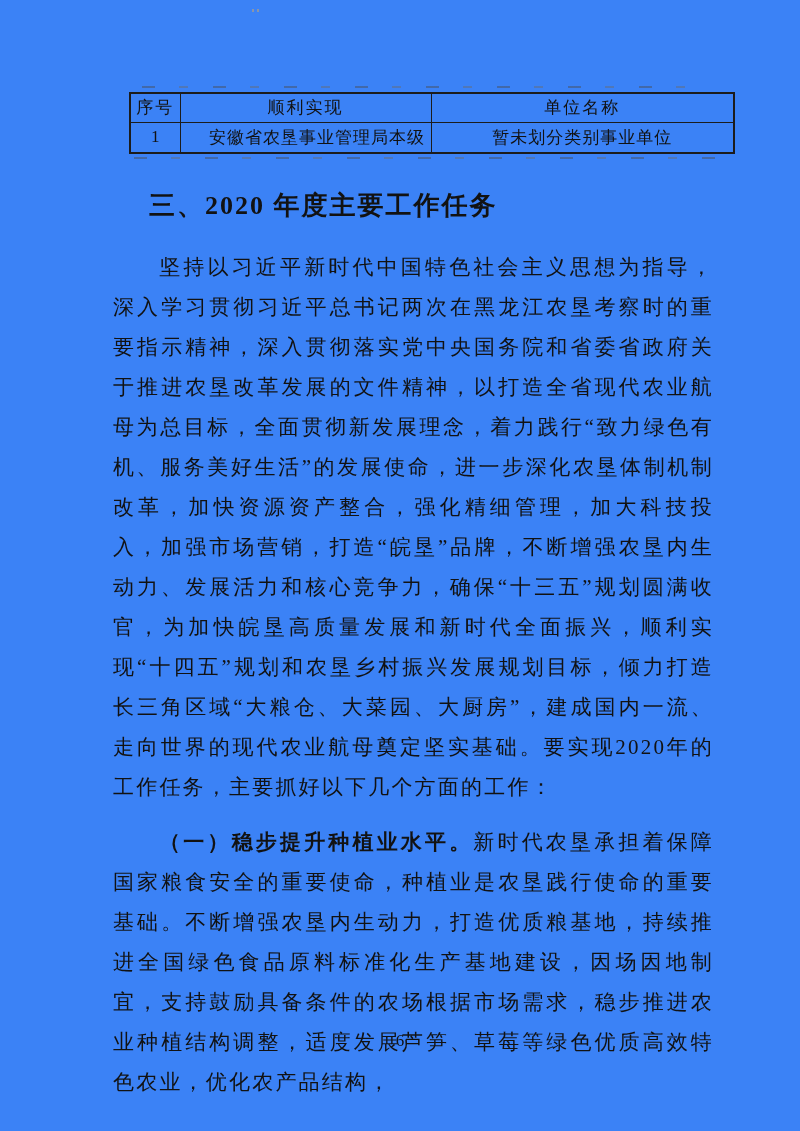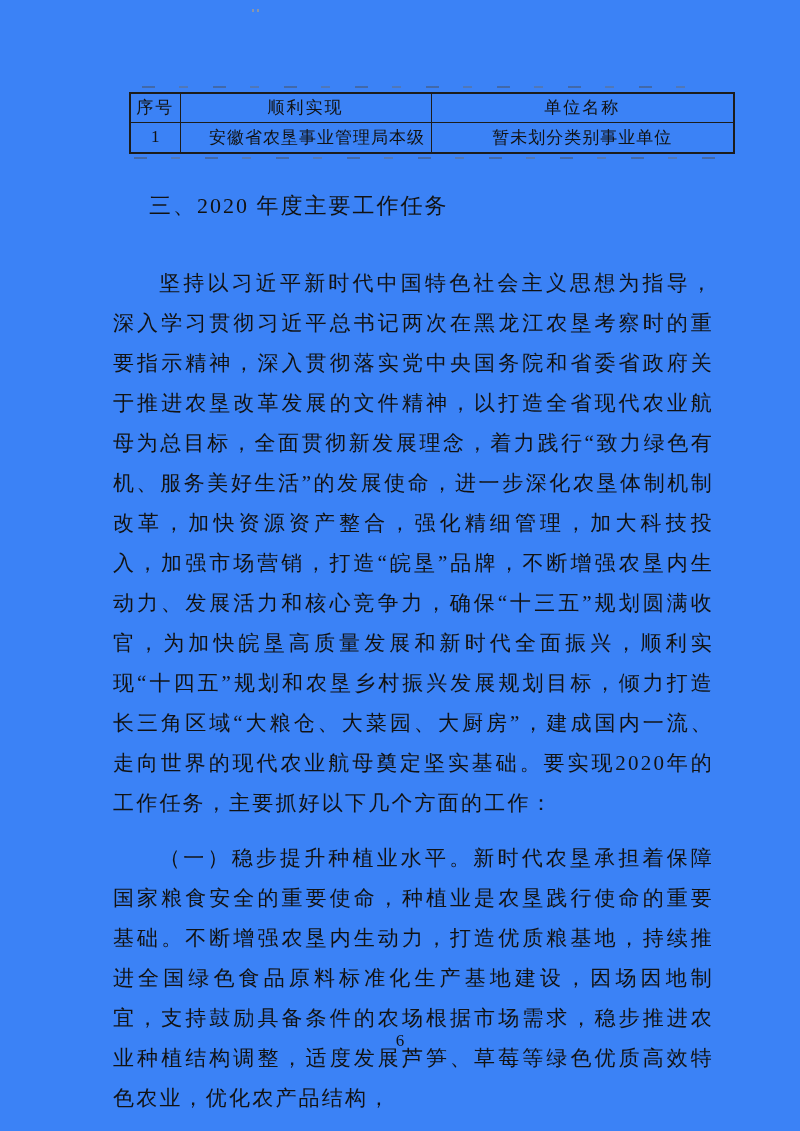--- a/index.html
+++ b/index.html
@@ -55,37 +55,37 @@
   td.cell-index { text-align: center; }
   td.cell-name  { text-align: center; padding-left: 25px; letter-spacing: 1px; }
   td.cell-type  { text-align: center; padding-left: 2px;  letter-spacing: 1px; }
 
   .content {
     position: absolute; left: 113px; top: 186px;
     width: 601px;
   }
   .section-heading {
     margin: 0 0 0 36px;
-    font-size: 22px;
-    font-weight: normal;
+    font-size: 26px;
+    font-weight: bold;
     letter-spacing: 2px;
     line-height: 40px;
   }
   p.body-para {
     margin: 0;
     font-size: 21px;
     letter-spacing: 2.2px;
     line-height: 40px;
     text-align: justify;
     text-indent: 2.2em;
     word-break: break-all;
   }
-  p.body-para.first { margin-top: 37px; }
+  p.body-para.first { margin-top: 21px; }
   p.body-para.second { margin-top: 15px; }
-  .bold-lead { font-weight: normal; margin-top: 43px; }
+  .bold-lead { font-weight: bold; margin-top: 43px; }
 
   .page-number {
     position: absolute; left: 0; top: 1031px;
     width: 800px;
     text-align: center;
     font-size: 17px;
     letter-spacing: 0;
   }
 </style>
 </head>

